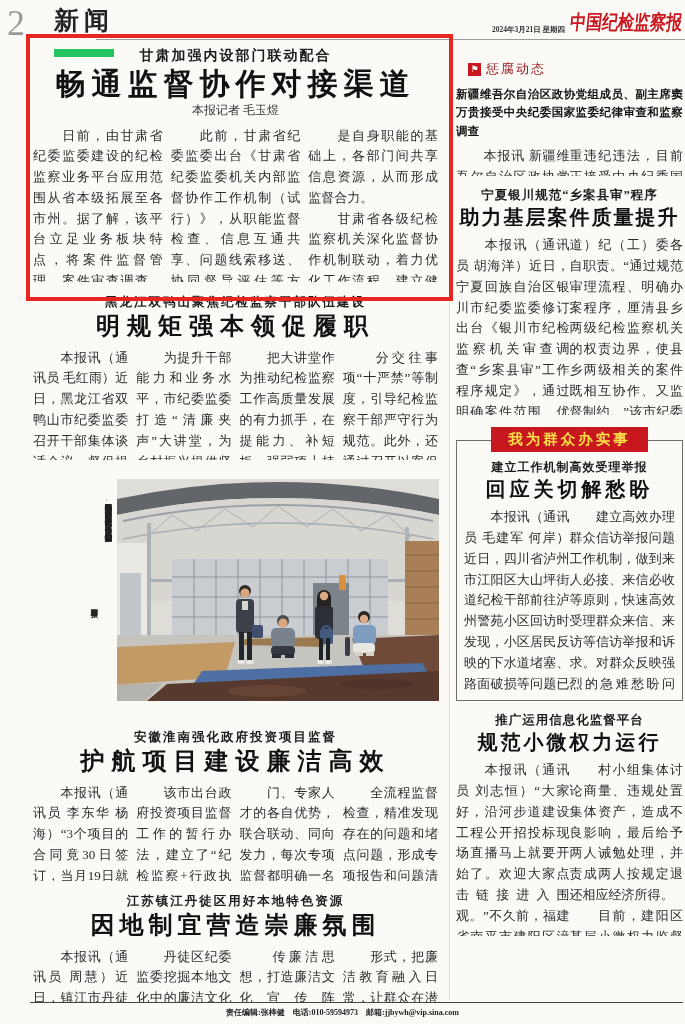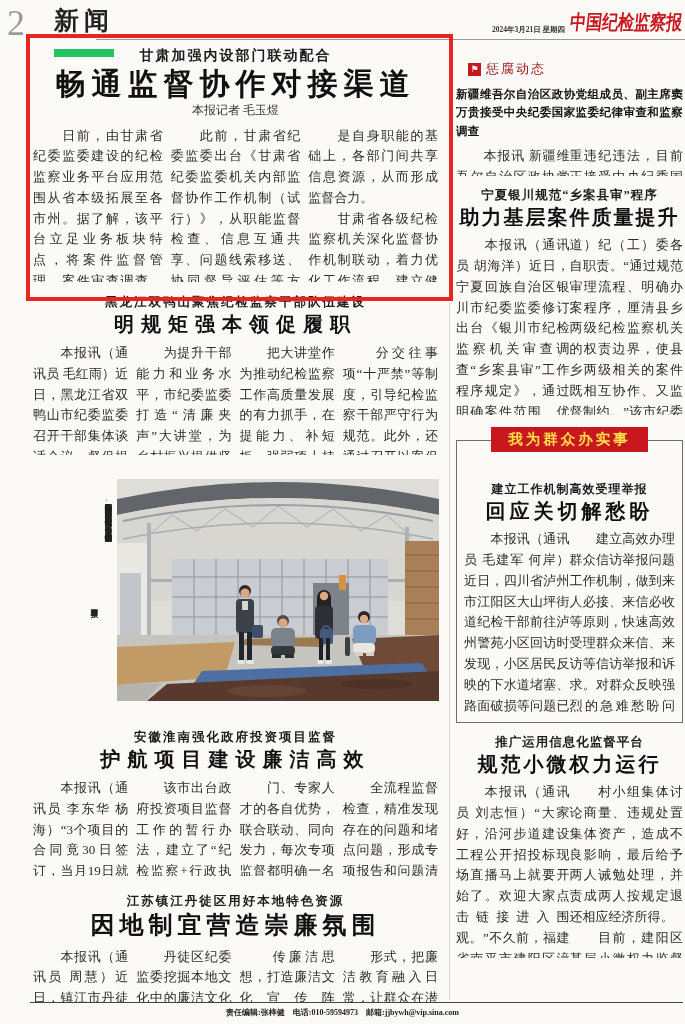--- a/index.html
+++ b/index.html
@@ -18,21 +18,21 @@
   .edition-date{position:absolute;right:120px;top:25px;font-size:7.5px;font-weight:700;color:#333;}
   .masthead{
     position:absolute;right:3px;top:13px;font-size:16px;font-weight:700;color:#c8171e;
     transform:skewX(-6deg) scaleY(1.25);letter-spacing:0px;white-space:nowrap;
   }
   
   .art{position:absolute;}
   .kicker{text-align:center;font-size:12.5px;font-weight:600;letter-spacing:2px;color:#1d1d1d;}
   .hl{text-align:center;font-weight:700;color:#111;line-height:1.15;}
   .hl-xl{font-size:30px;letter-spacing:6px;margin-top:2px;}
-  .hl-l{font-size:20px;letter-spacing:7px;margin-top:2px;}
+  .hl-l{font-size:24px;letter-spacing:7px;margin-top:2px;}
   .hl-m{font-size:20px;letter-spacing:2px;margin-top:2px;}
   .byline{text-align:center;font-size:12px;color:#333;}
   .cols{display:flex;gap:8px;margin-top:7px;overflow:hidden;}
   .bt{
     flex:1;font-size:13px;line-height:1.6;text-align:justify;color:#2b2b2b;
     white-space:pre-line;overflow:hidden;
   }
   
   .hibox{
     position:absolute;left:26px;top:34px;width:419px;height:259px;
@@ -255,21 +255,21 @@
       <div class="rcols" style="height:180px;">
         <div class="bt">　　本报讯（通讯员 胡海洋）近日，宁夏回族自治区银川市纪委监委修订出台《银川市纪检监察机关审查调查“乡案县审”工作程序规定》，通过明确案件范围、优化审理流程等方式，规范“乡案县审”工作，切实提升乡镇（街道）纪检监察机构案件办理规范化水平，推动基层案件审理，提高基层案件质量。
 　　为避免乡案县审不齐的情况，该市纪委监委规定，乡镇（街道）纪（工）委立案审查调查的案件，以及基层人民法院民生领域刑事判决，涉党员和公职人员不予处分决定的案件，需要由乡镇（街道）纪（工）委给予处分的案件，统一由县（市、区）纪检监察机关案件审理部门进行审理。同时，该市纪委监委强化制度建设，规范相关案件的审理流程，细化程序明确县（市、区）纪委监委和乡镇（街</div>
         <div class="bt">道）纪（工）委各自职责。“通过规范审理流程、明确办案程序，厘清县乡两级纪检监察机关的权责边界，使县乡两级相关的案件既相互协作、又监督制约。”该市纪委监委相关同志介绍。
 　　该市纪委监委还在规范日常审理文书格式，并结合“乡案县审”工作实际，制定了多份文书模板，有效解决各县（市、区）纪委监委工作中存在的文书格式不统一、不规范的问题，提升案件办理的规范化水平。在做实“乡案县审”的“后半篇文章”上，该市纪委监委明确了回访督导教育谈话以及以案促改工作中处分决定的具体要求，杜绝乡镇（街道）纪（工）委处分案件“打白条”，有效维护处分决定的权威性，同时努力实现查处一案、警示一片、治理一域的综合效果。</div>
       </div>
     </div>
 
     <div class="banner">我为群众办实事</div>
     <div class="rbox">
-      <div class="kicker" style="font-size:12px;letter-spacing:1px;margin-top:22px;">建立工作机制高效受理举报</div>
+      <div class="kicker" style="font-size:12px;letter-spacing:1px;">建立工作机制高效受理举报</div>
       <div class="hl hl-m" style="letter-spacing:4px;">回应关切解愁盼</div>
       <div class="rcols" style="height:186px;">
         <div class="bt">　　本报讯（通讯员 毛建军 何岸）近日，四川省泸州市江阳区大山坪街道纪检干部前往泸州警苑小区回访时发现，小区居民反映的下水道堵塞、路面破损等问题已全部整改到位，居民纷纷点赞。
 　　此前，该区纪委监委接到群众来电反映小区基础设施年久失修、物业服务不到位等问题。区纪委监委随即督促职能部门现场核实，推动街道、社区和物业公司协同整改，并全程跟踪问效。</div>
         <div class="bt">　　建立高效办理群众信访举报问题工作机制，做到来人必接、来信必收等原则，快速高效受理群众来信、来访等信访举报和诉求。对群众反映强烈的急难愁盼问题，实行台账管理、销号落实，确保件件有着落、事事有回音。
 　　下一步，该区纪委监委将持续畅通信访举报渠道，深化运用联动监督机制，推动解决群众身边的操心事、烦心事，以实际行动回应群众关切。</div>
       </div>
     </div>
 
     <div class="rsec">

